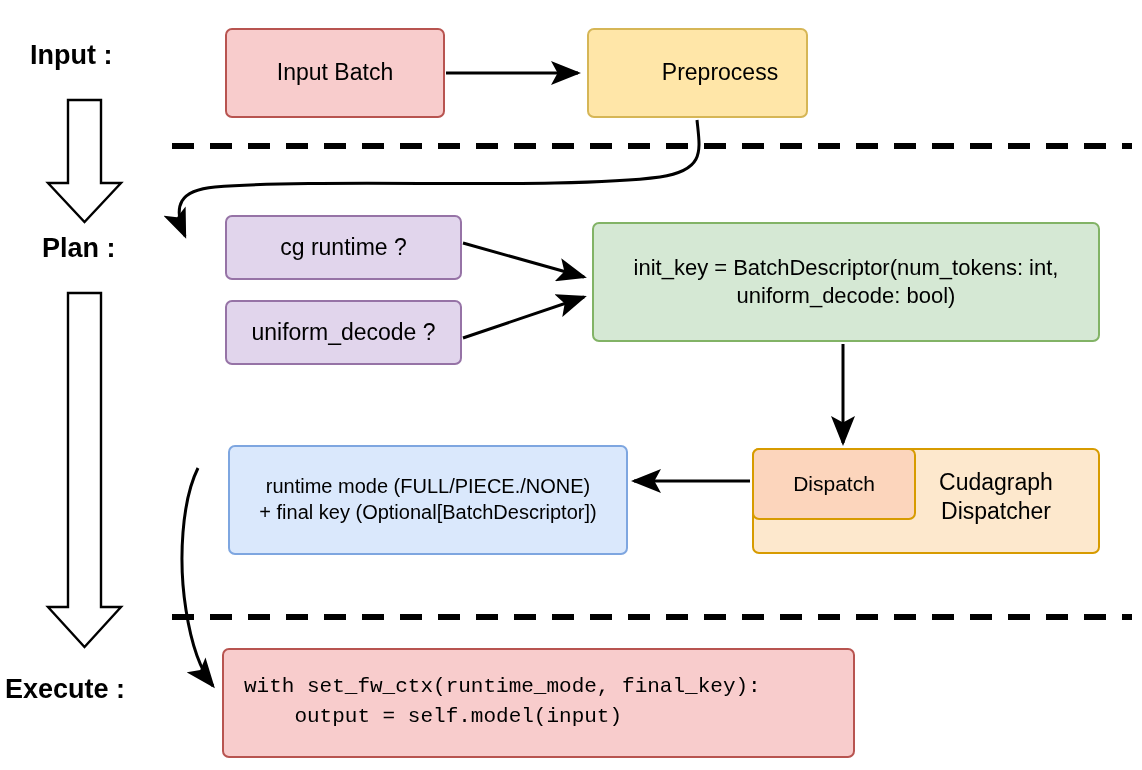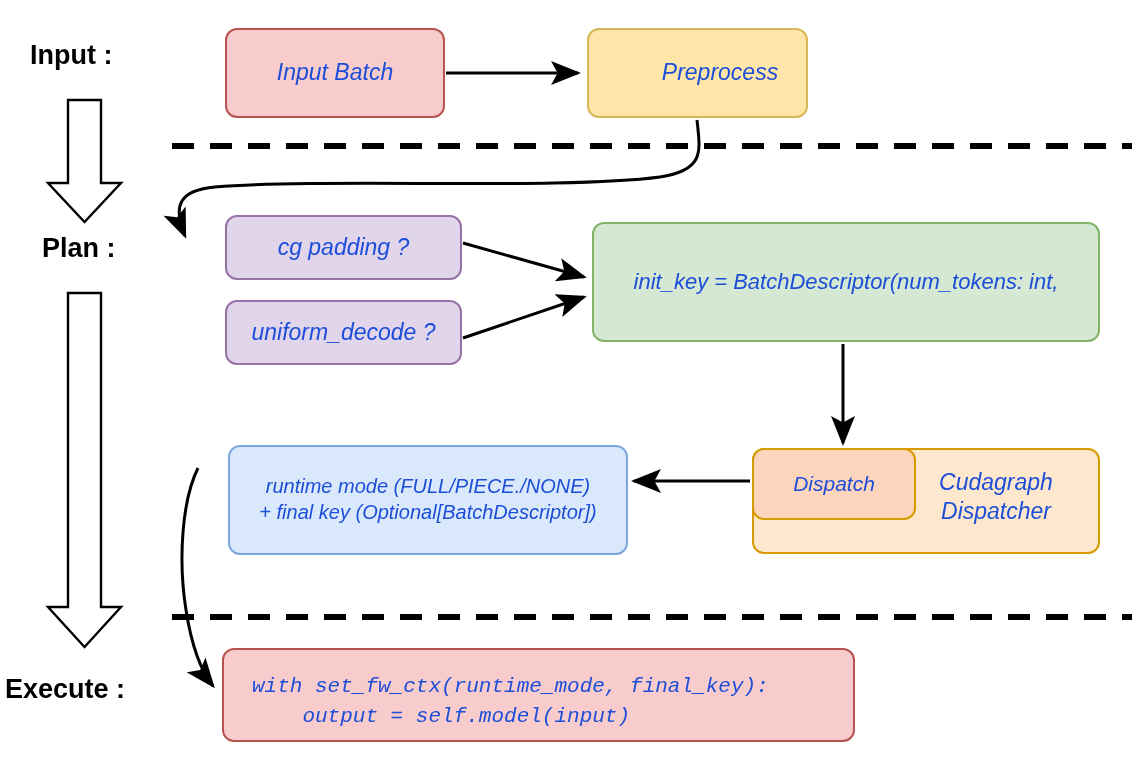--- a/index.html
+++ b/index.html
@@ -19,29 +19,28 @@
     position: absolute;
     left: 0;
     top: 0;
     width: 1142px;
     height: 770px;
     pointer-events: none;
   }
   .node {
     position: absolute;
     box-sizing: border-box;
-    border-radius: 12px;
+    border-radius: 7px;
     display: flex;
     align-items: center;
     justify-content: center;
     text-align: center;
     line-height: 1.28;
-    color: #1d4ed8;
+    color: #000000;
     font-family: "Liberation Sans", sans-serif;
-    font-style: italic;
   }
   .stage-label {
     position: absolute;
     font-family: "Liberation Sans", sans-serif;
     font-weight: bold;
     font-size: 27px;
     color: #000000;
     white-space: nowrap;
   }
   
@@ -88,26 +87,26 @@
   #node-cudagraph-dispatcher .cd-text {
     width: 168px;
     text-align: center;
   }
   #node-dispatch {
     left: 752px; top: 448px; width: 164px; height: 72px;
     background: #fcd5bc; border: 2px solid #d79b00;
     font-size: 21px;
   }
   #node-execute-code {
-    left: 222px; top: 648px; width: 633px; height: 94px;
+    left: 222px; top: 648px; width: 633px; height: 110px;
     background: #f8cccc; border: 2px solid #b85450;
     font-family: "Liberation Mono", monospace;
     font-size: 21px;
     display: block;
-    padding: 22px 0 0 28px;
+    padding: 22px 0 0 20px;
     text-align: left;
     white-space: pre;
     line-height: 1.45;
   }
   #label-input   { left: 30px;  top: 40px; }
   #label-plan    { left: 42px;  top: 233px; }
   #label-execute { left: 5px;  top: 674px; }
 </style>
 </head>
 <body>
@@ -153,30 +152,31 @@
 
   <div class="node" id="node-input-batch">
     <span>Input Batch</span>
   </div>
 
   <div class="node" id="node-preprocess">
     <span>Preprocess</span>
   </div>
 
   <div class="node" id="node-cg-padding">
-    <span>cg padding ?</span>
+    <span>cg runtime ?</span>
   </div>
 
   <div class="node" id="node-uniform-decode">
     <span>uniform_decode ?</span>
   </div>
 
   <div class="node" id="node-init-key">
     <span>
       <span>init_key = BatchDescriptor(num_tokens: int,</span><br>
+      <span>uniform_decode: bool)</span>
     </span>
   </div>
 
   <div class="node" id="node-runtime-mode">
     <span>
       <span>runtime mode (FULL/PIECE./NONE)</span><br>
       <span>+ final key (Optional[BatchDescriptor])</span>
     </span>
   </div>
 

